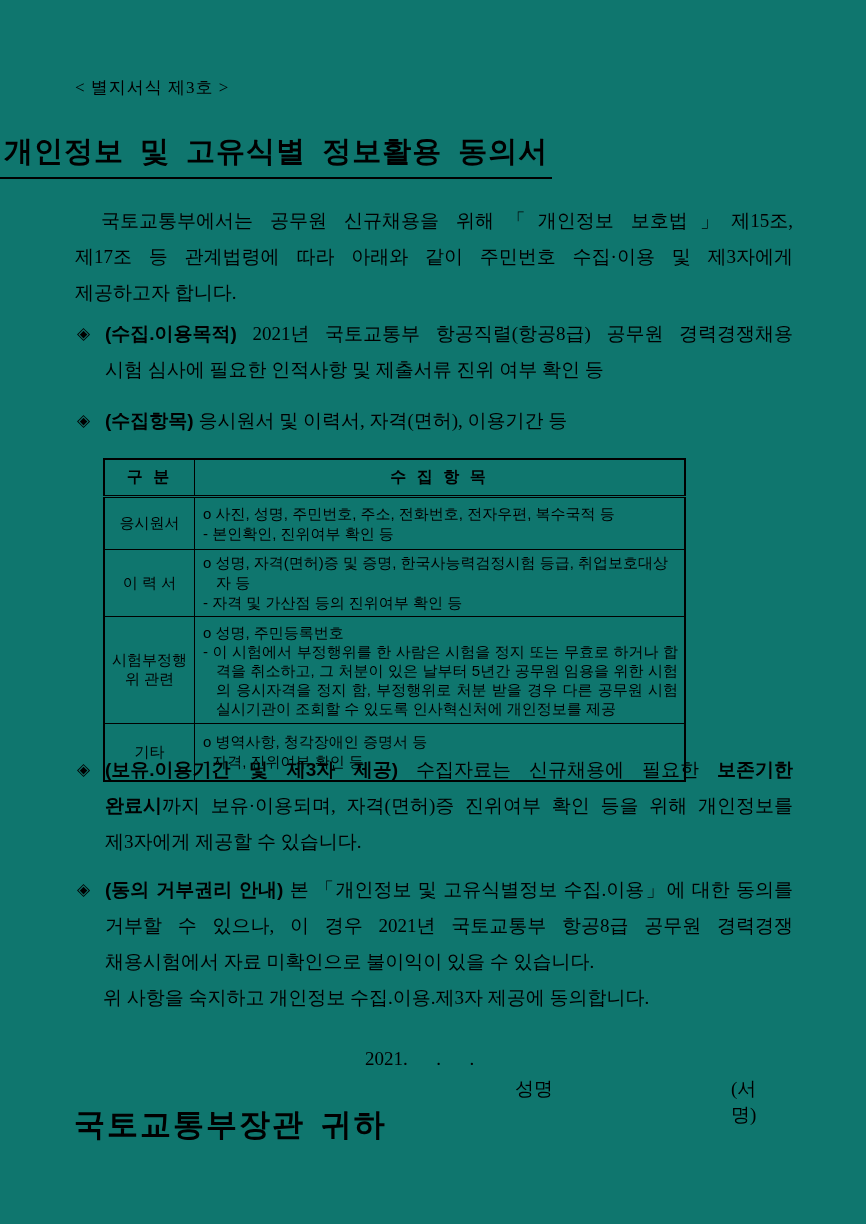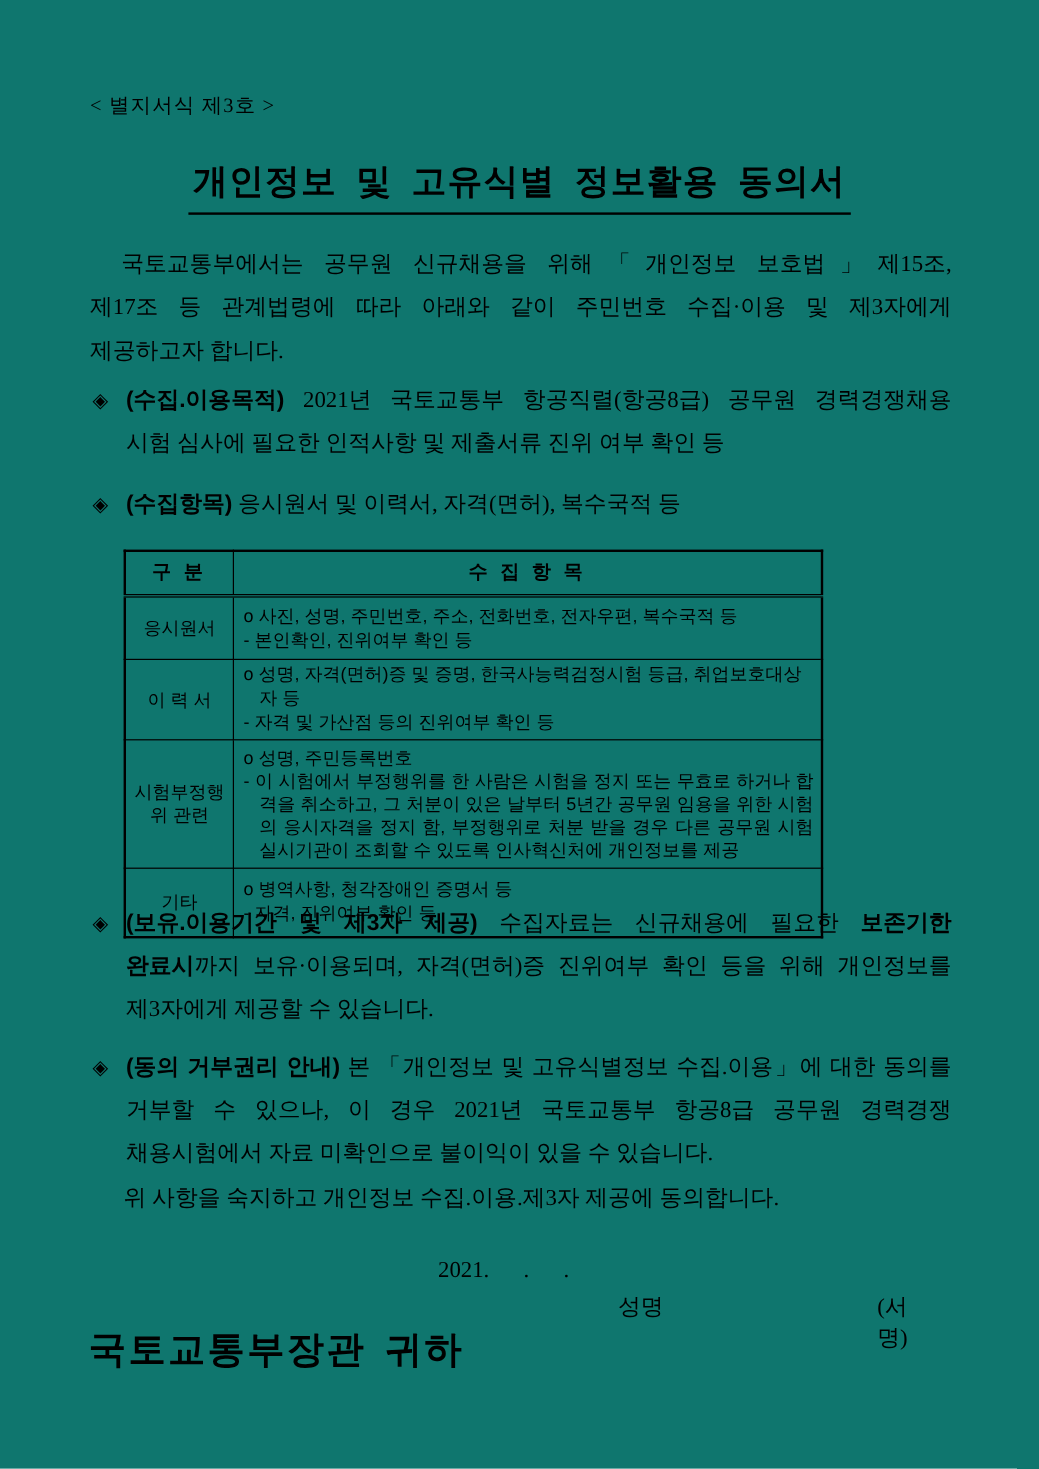--- a/index.html
+++ b/index.html
@@ -5,21 +5,21 @@
   html,body { margin:0; padding:0; background:#ffffff; }
   .page {
     position:relative; width:866px; height:1224px;
     background:#0f766e; color:#000;
     font-family:"Liberation Serif","DejaVu Serif",serif;
     overflow:hidden;
   }
 
   .form-note { position:absolute; left:75px; top:76px; font-size:17px; letter-spacing:1px; }
 
-  .title-wrap { position:absolute; left:0; right:0; top:132px; text-align:center; }
+  .title-wrap { position:absolute; left:0; right:0; top:132px; text-align:left; }
   .title {
     display:inline-block;
     font-family:"Liberation Sans","DejaVu Sans",sans-serif;
     font-weight:bold; font-size:29px; letter-spacing:1px; word-spacing:7px;
     border-bottom:2px solid #000; padding:0 4px 5px 4px;
   }
 
   .intro { position:absolute; left:75px; top:203px; width:718px; font-size:19px; line-height:36px; }
   .jl { text-align:justify; text-align-last:justify; }
   .indent1 { padding-left:26px; }
@@ -74,21 +74,21 @@
   </div>
 
   <div class="bullet bullet-purpose">
     <span class="marker">◈</span>
     <div class="jl"><b class="blabel">(수집.이용목적)</b> <span>2021년 국토교통부 항공직렬(항공8급) 공무원 경력경쟁채용</span></div>
     <div>시험 심사에 필요한 인적사항 및 제출서류 진위 여부 확인 등</div>
   </div>
 
   <div class="bullet bullet-items">
     <span class="marker">◈</span>
-    <div><b class="blabel">(수집항목)</b> <span>응시원서 및 이력서, 자격(면허), 복수국적 등</span></div>
+    <div><b class="blabel">(수집항목)</b> <span>응시원서 및 이력서, 자격(면허), 이용기간 등</span></div>
   </div>
 
   <table class="collect-table">
     <thead>
       <tr>
         <th class="col-label">구  분</th>
         <th>수 집 항 목</th>
       </tr>
     </thead>
     <tbody>

